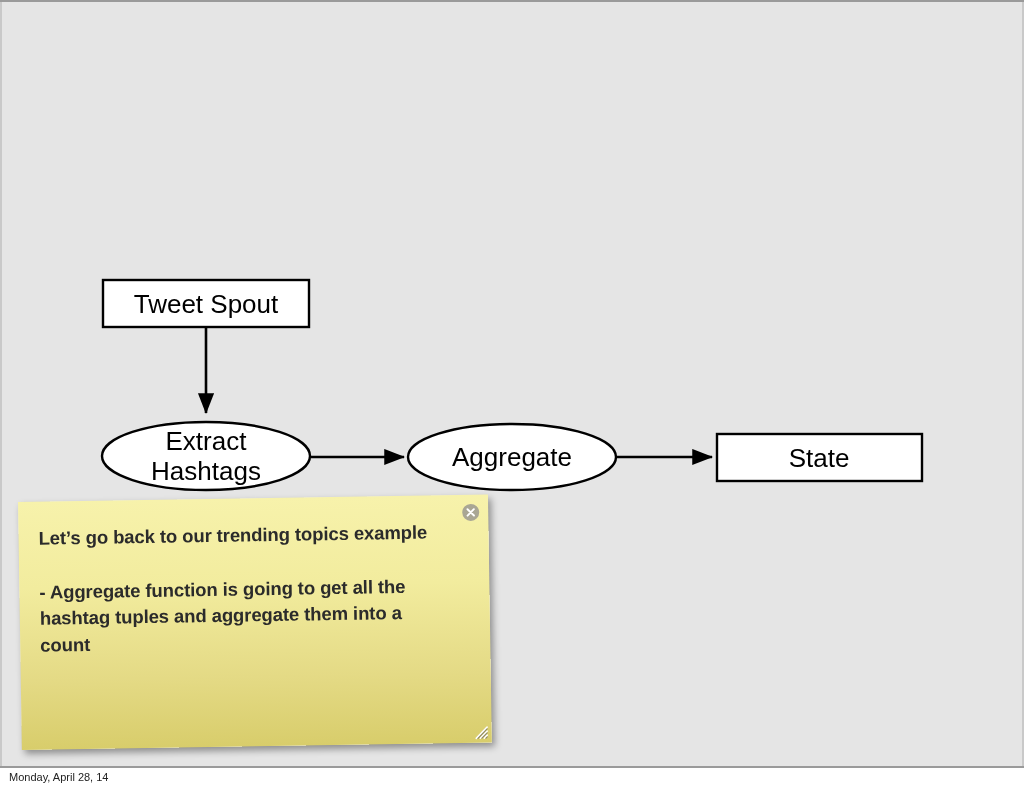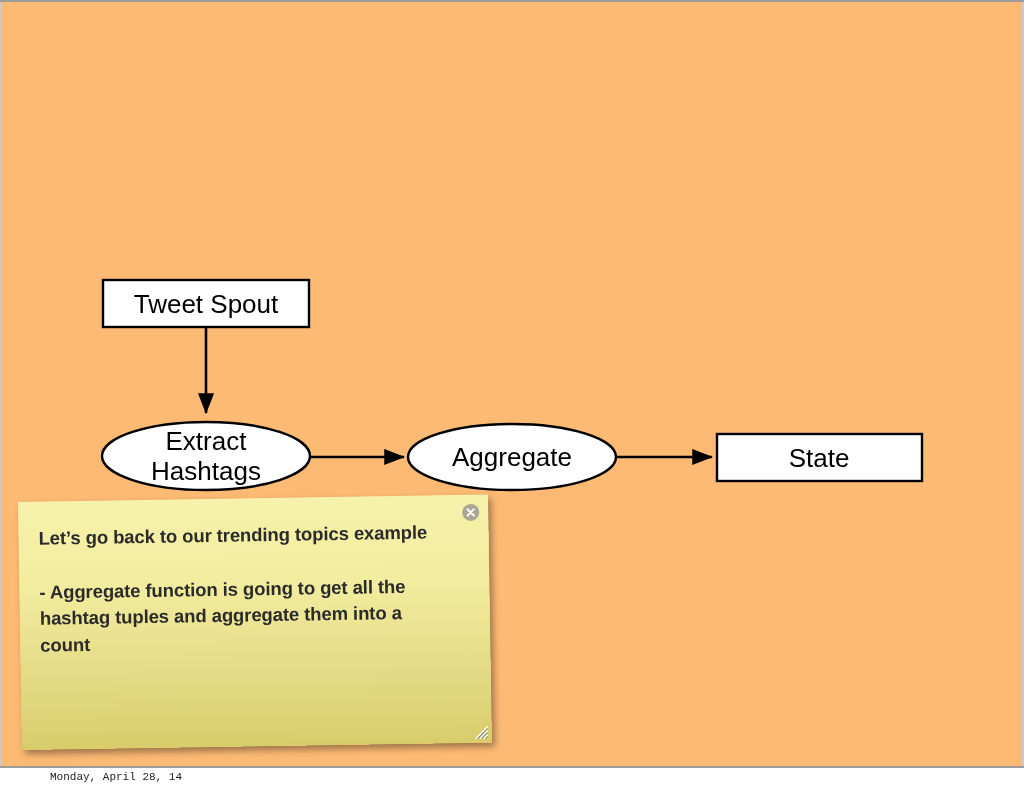--- a/index.html
+++ b/index.html
@@ -15,21 +15,21 @@
     overflow: hidden;
     background: #ffffff;
   }
   
   #slide {
     position: absolute;
     left: 0;
     top: 0;
     width: 1024px;
     height: 768px;
-    background: #fdba74;
+    background: #e5e5e5;
     border-top: 2px solid #9a9a9a;
     border-bottom: 2px solid #9a9a9a;
     box-sizing: border-box;
     overflow: hidden;
   }
   #slide::before {
     content: "";
     position: absolute;
     left: 0; top: 0; bottom: 0;
     width: 2px;
@@ -121,25 +121,24 @@
     left: 0;
     top: 768px;
     width: 1024px;
     height: 20px;
     background: #ffffff;
   }
   #footer-date {
     position: absolute;
     left: 9px;
     top: 3px;
-    font-family: Liberation Mono, monospace;
+    font-family: Liberation Sans, sans-serif;
     font-size: 11px;
     color: #222222;
     white-space: nowrap;
-    margin-left: 41px;
   }
 </style>
 </head>
 <body>
 
 <div id="page">
 
   <div id="slide">
 
     <svg id="diagram" viewBox="0 0 1024 768" xmlns="http://www.w3.org/2000/svg">

